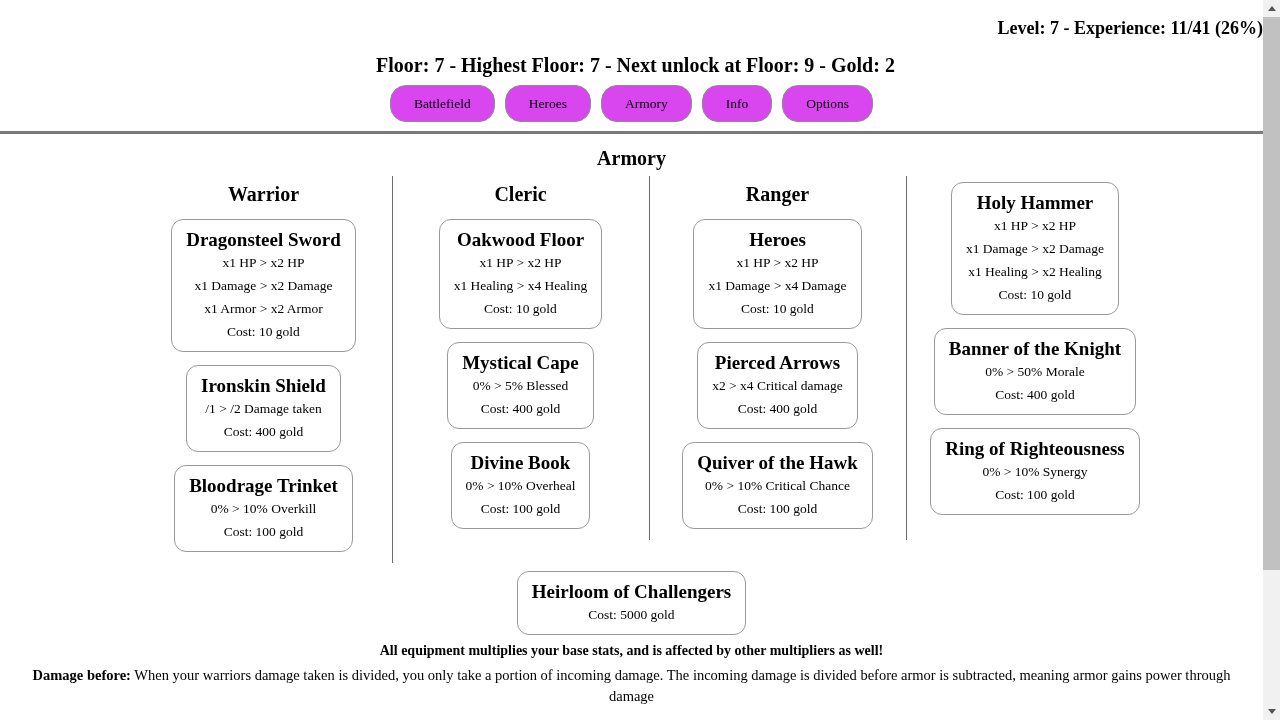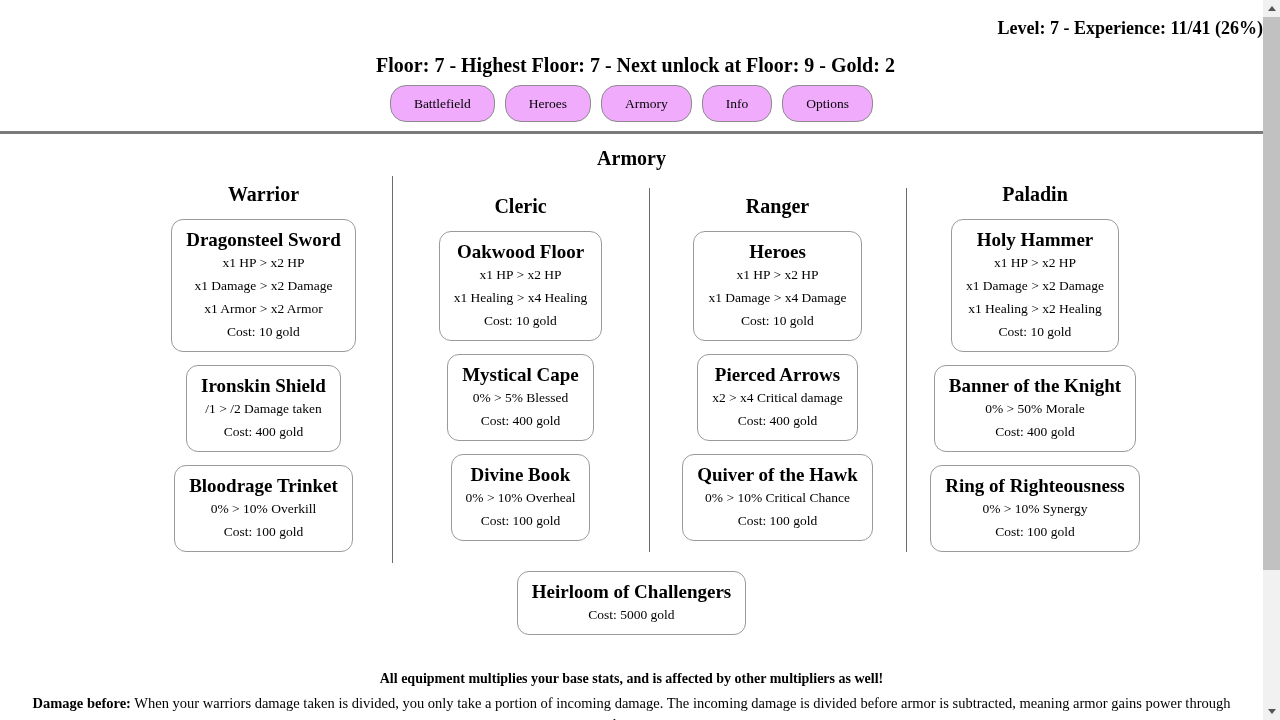--- a/index.html
+++ b/index.html
@@ -10,44 +10,44 @@
     position:relative;
   }
   .content { width:1263px; }
 
   .header-line1 { margin:16px 0 0; text-align:right; font-size:18px; font-weight:bold; line-height:24px; }
   .header-line2 { margin:12px 0 0; text-align:center; font-size:20px; font-weight:bold; line-height:26px;padding-left:8px; }
 
   .nav { margin-top:7px; display:flex; justify-content:center; gap:10px; }
   .nav button {
     font-family:inherit; font-size:13.5px; line-height:15px;
-    padding:10px 23px; background:#f0abfc; color:#000;
+    padding:10px 23px; background:#d946ef; color:#000;
     border:1px solid #8c8c8c; border-radius:16px; cursor:pointer;
   }
 
   .divider { margin-top:9px; height:3px; background:#7a7a7a; }
 
   .armory-title { margin:12px 0 0; text-align:center; font-size:20px; font-weight:bold; line-height:24px; }
 
-  .columns { display:flex; justify-content:center; align-items:center; margin-top:6px;margin-left:36px; }
+  .columns { display:flex; justify-content:center; align-items:flex-start; margin-top:6px;margin-left:36px; }
   .column { width:257px; padding:6px 0 11px; box-sizing:border-box; }
   .column:not(:last-child) { border-right:1px solid #6b6b6b; }
   .col-title { margin:0 0 13px; text-align:center; font-size:20px; font-weight:bold; line-height:24px; }
   .card-stack { display:flex; flex-direction:column; align-items:center; gap:13px; }
 
   .card {
     background:#fff; border:1px solid #9a9a9a; border-radius:12px;
     padding:8px 14px; text-align:center;
     font-size:13.5px; line-height:23px;
   }
   .card-title { font-weight:bold; font-size:19px; }
 
   .special-row { display:flex; justify-content:center; margin-top:8px; }
 
-  .footer-note { margin-top:36px; text-align:center; font-weight:bold; font-size:14px; line-height:16px; }
+  .footer-note { margin-top:8px; text-align:center; font-weight:bold; font-size:14px; line-height:16px; }
   .footer-para { margin:6px 30px 0; text-align:center; font-size:14.5px; line-height:21px; }
 
   
   .scrollbar { position:absolute; top:0; right:0; width:17px; height:720px; background:#f1f1f1; }
   .sb-btn { position:absolute; left:0; width:17px; height:17px; display:flex; align-items:center; justify-content:center; }
   .sb-btn.up { top:0; }
   .sb-btn.down { bottom:0; }
   .sb-thumb { position:absolute; top:17px; left:0; width:17px; height:553px; background:#c1c1c1; }
   .tri-up { width:0; height:0; border-left:4px solid transparent; border-right:4px solid transparent; border-bottom:5px solid #555; }
   .tri-down { width:0; height:0; border-left:4px solid transparent; border-right:4px solid transparent; border-top:5px solid #555; }
@@ -131,21 +131,20 @@
             <div class="card-line">Cost: 400 gold</div>
           </div>
           <div class="card">
             <div class="card-title">Quiver of the Hawk</div>
             <div class="card-line">0% &gt; 10% Critical Chance</div>
             <div class="card-line">Cost: 100 gold</div>
           </div>
         </div>
       </div>
       <div class="column">
-        <h2 class="col-title">Paladin</h2>
         <div class="card-stack">
           <div class="card">
             <div class="card-title">Holy Hammer</div>
             <div class="card-line">x1 HP &gt; x2 HP</div>
             <div class="card-line">x1 Damage &gt; x2 Damage</div>
             <div class="card-line">x1 Healing &gt; x2 Healing</div>
             <div class="card-line">Cost: 10 gold</div>
           </div>
           <div class="card">
             <div class="card-title">Banner of the Knight</div>

